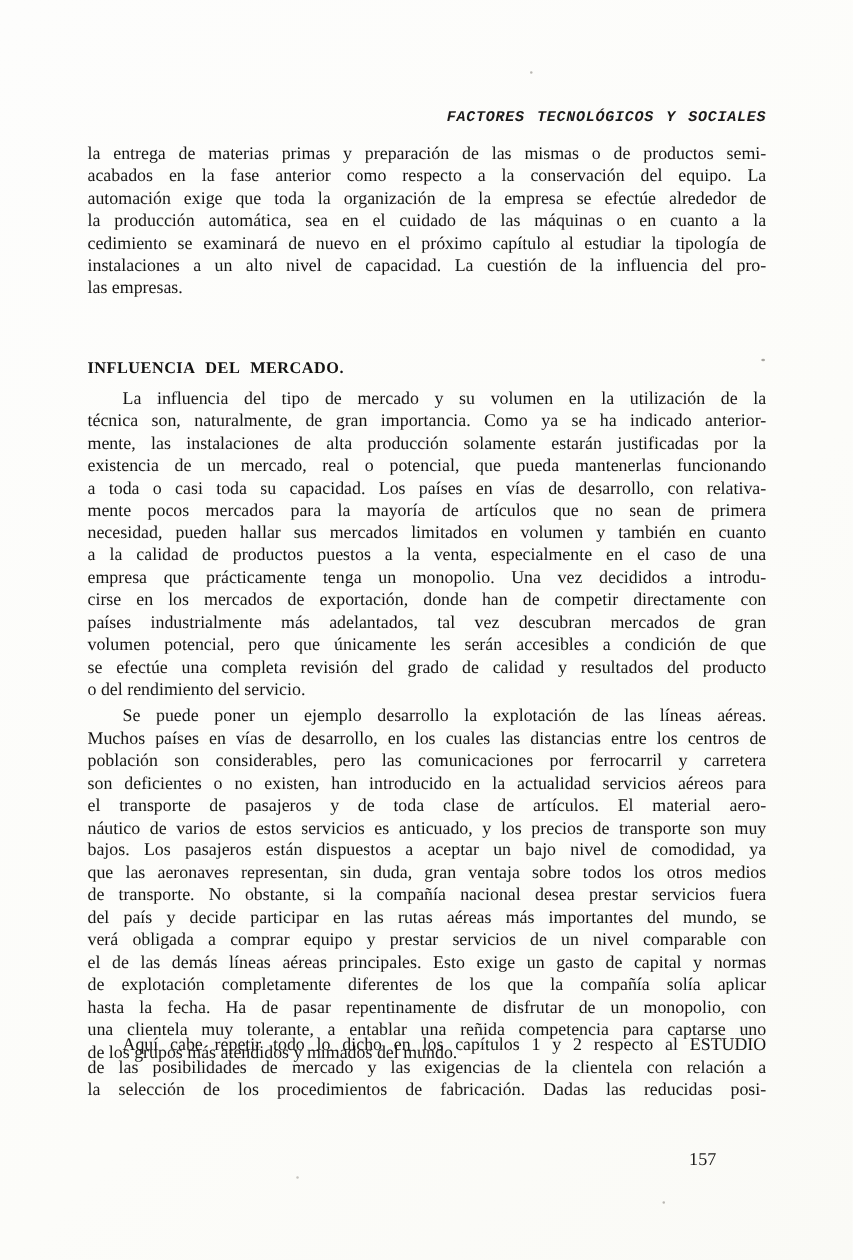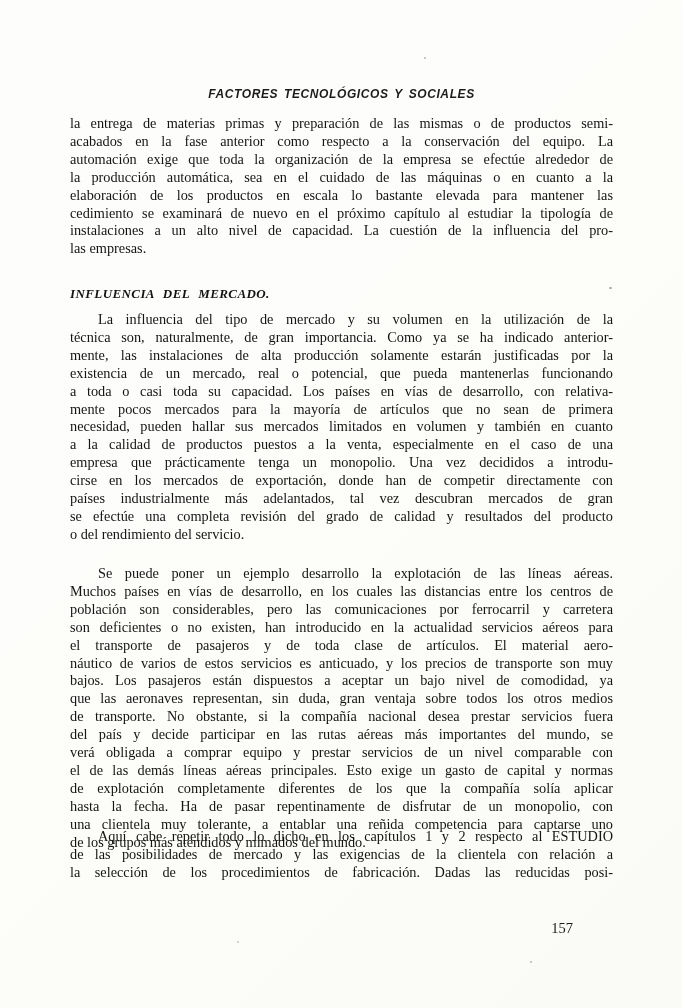--- a/index.html
+++ b/index.html
@@ -18,22 +18,22 @@
   .page {
     position: absolute;
     inset: 0;
     background: linear-gradient(135deg, #fdfdfc 0%, #fcfcf9 60%, #fafaf6 100%);
   }
   .running-header {
     position: absolute;
     top: 87px;
     left: 70px;
     width: 543px;
-    text-align: center;
-    font-family: Liberation Sans, sans-serif;
+    text-align: right;
+    font-family: Liberation Mono, monospace;
     font-style: italic;
     font-weight: 700;
     font-size: 12px;
     letter-spacing: 0.6px;
     word-spacing: 2px;
     color: #1c1b1a;
   }
   .para {
     position: absolute;
     left: 70px;
@@ -54,21 +54,20 @@
   .section-heading {
     position: absolute;
     top: 286px;
     left: 70px;
     width: 543px;
     font-weight: 700;
     font-size: 13px;
     letter-spacing: 0.4px;
     word-spacing: 5px;
     color: #141312;
-    font-style: italic;
   }
   .p1 { top: 115px; }
   .p2 { top: 311px; }
   .p3 { top: 565px; }
   .p4 { top: 828px; }
   .folio {
     position: absolute;
     top: 920px;
     left: 70px;
     width: 503px;
@@ -91,40 +90,40 @@
 
 <div class="page">
 
   <div class="running-header">FACTORES TECNOLÓGICOS Y SOCIALES</div>
 
   <div class="para p1">
       <div class="line just">la entrega de materias primas y preparación de las mismas o de productos semi-</div>
       <div class="line just">acabados en la fase anterior como respecto a la conservación del equipo. La</div>
       <div class="line just">automación exige que toda la organización de la empresa se efectúe alrededor de</div>
       <div class="line just">la producción automática, sea en el cuidado de las máquinas o en cuanto a la</div>
-      <div class="line just">elaboración de los productos en escala lo bastante elevada para mantener las</div>
       <div class="line just">cedimiento se examinará de nuevo en el próximo capítulo al estudiar la tipología de</div>
       <div class="line just">instalaciones a un alto nivel de capacidad. La cuestión de la influencia del pro-</div>
       <div class="line">las empresas.</div>
     </div>
 
   <div class="section-heading">INFLUENCIA DEL MERCADO.</div>
 
   <div class="para p2">
       <div class="line just ind">La influencia del tipo de mercado y su volumen en la utilización de la</div>
       <div class="line just">técnica son, naturalmente, de gran importancia. Como ya se ha indicado anterior-</div>
       <div class="line just">mente, las instalaciones de alta producción solamente estarán justificadas por la</div>
       <div class="line just">existencia de un mercado, real o potencial, que pueda mantenerlas funcionando</div>
       <div class="line just">a toda o casi toda su capacidad. Los países en vías de desarrollo, con relativa-</div>
       <div class="line just">mente pocos mercados para la mayoría de artículos que no sean de primera</div>
       <div class="line just">necesidad, pueden hallar sus mercados limitados en volumen y también en cuanto</div>
       <div class="line just">a la calidad de productos puestos a la venta, especialmente en el caso de una</div>
       <div class="line just">empresa que prácticamente tenga un monopolio. Una vez decididos a introdu-</div>
       <div class="line just">cirse en los mercados de exportación, donde han de competir directamente con</div>
       <div class="line just">países industrialmente más adelantados, tal vez descubran mercados de gran</div>
+      <div class="line just">volumen potencial, pero que únicamente les serán accesibles a condición de que</div>
       <div class="line just">se efectúe una completa revisión del grado de calidad y resultados del producto</div>
       <div class="line">o del rendimiento del servicio.</div>
     </div>
 
   <div class="para p3">
       <div class="line just ind">Se puede poner un ejemplo desarrollo la explotación de las líneas aéreas.</div>
       <div class="line just">Muchos países en vías de desarrollo, en los cuales las distancias entre los centros de</div>
       <div class="line just">población son considerables, pero las comunicaciones por ferrocarril y carretera</div>
       <div class="line just">son deficientes o no existen, han introducido en la actualidad servicios aéreos para</div>
       <div class="line just">el transporte de pasajeros y de toda clase de artículos. El material aero-</div>

